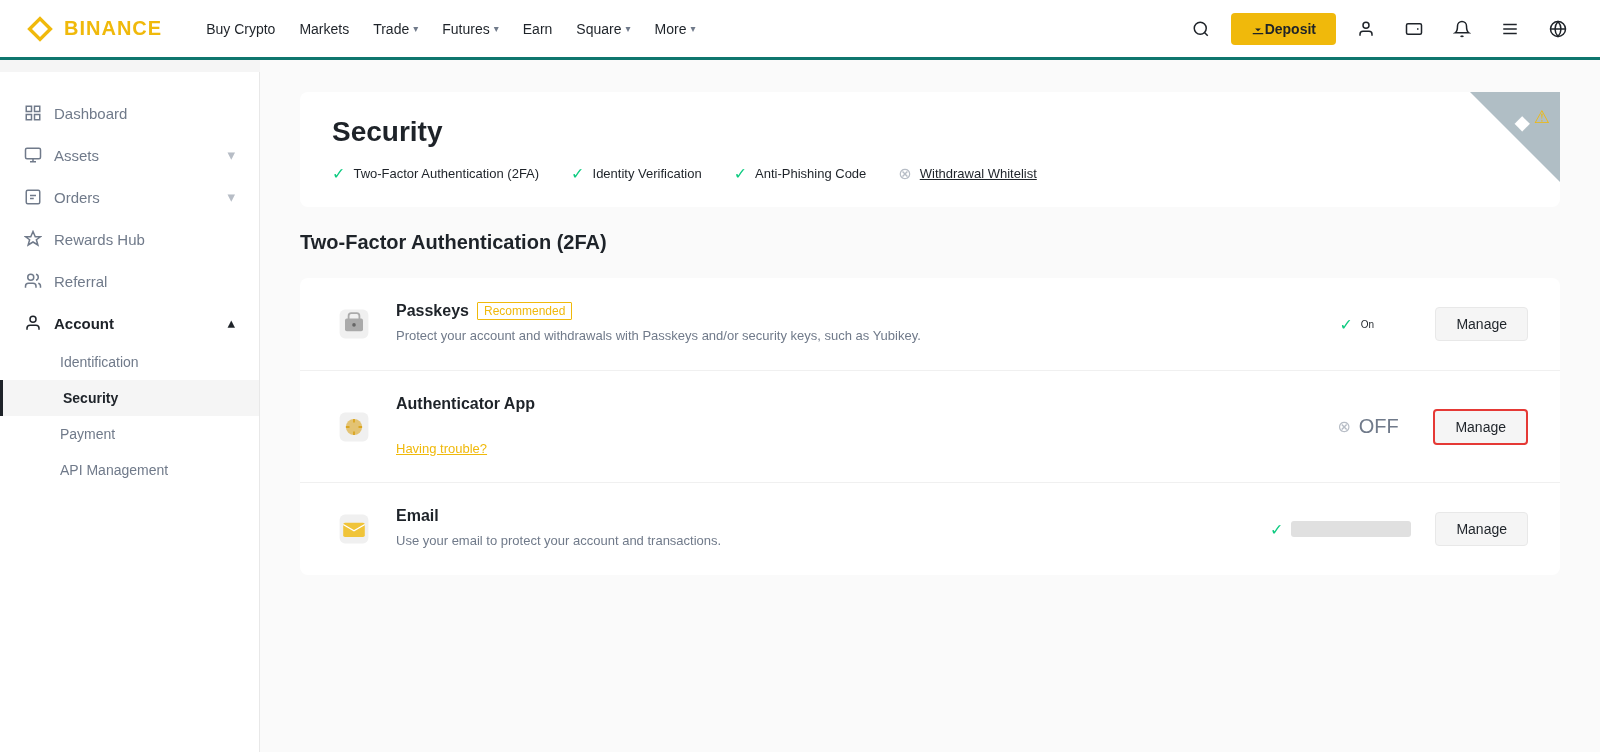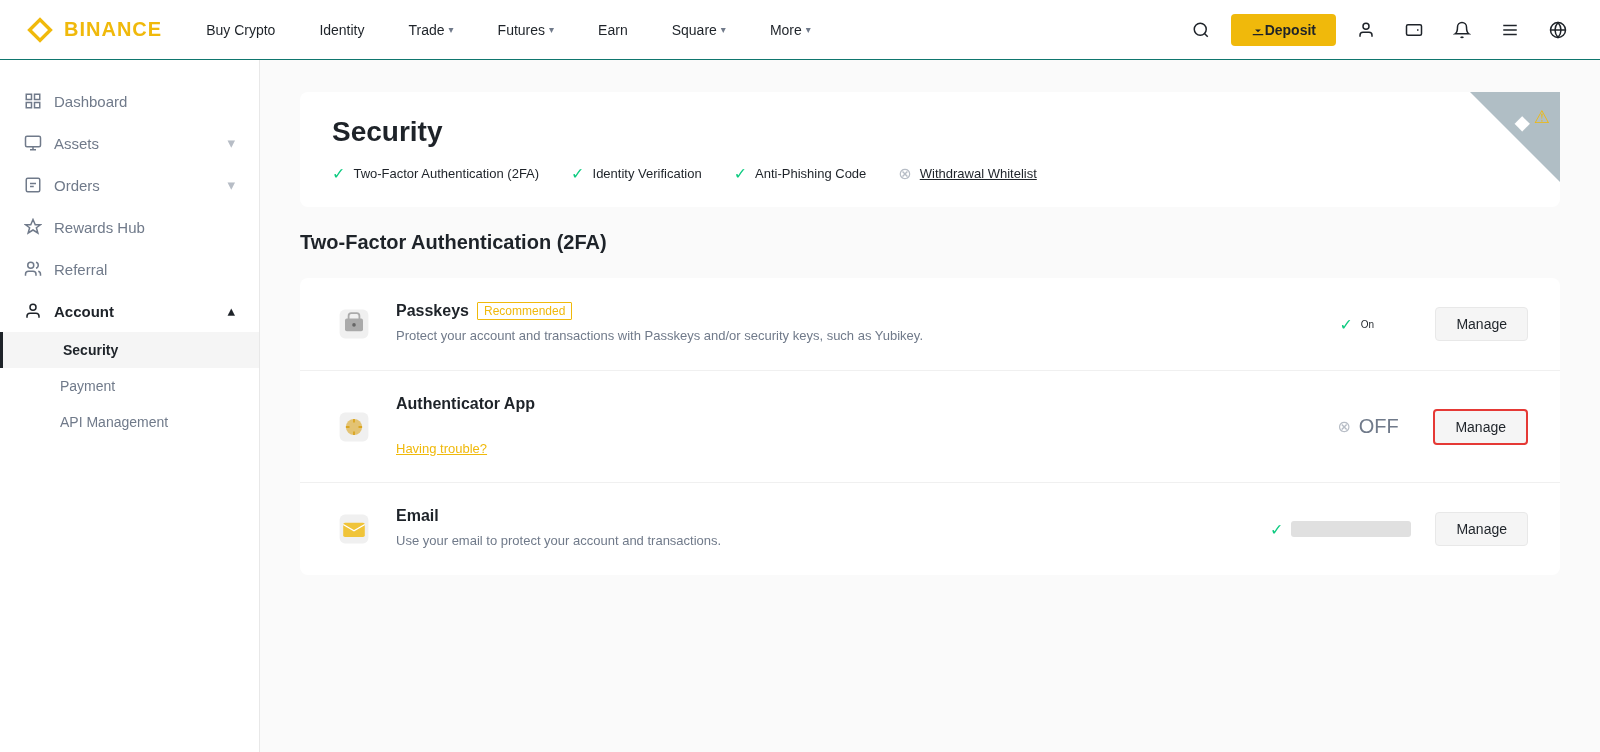--- a/index.html
+++ b/index.html
@@ -1,27 +1,27 @@
 <!DOCTYPE html>
 <html><head>
   <meta charset="utf-8">
   <style>
     * { box-sizing: border-box; margin: 0; padding: 0; }
     body { font-family: -apple-system, BlinkMacSystemFont, 'Segoe UI', sans-serif; background: #f5f5f5; color: #333; }
 
     
     .topnav {
       display: flex; align-items: center; background: #fff;
-      border-bottom: 1px solid #0f766e; padding: 0 24px; height: 60px;
+      border-bottom: 3px solid #0f766e; padding: 0 24px; height: 60px;
       position: fixed; top: 0; left: 0; right: 0; z-index: 100;
     }
     .logo { display: flex; align-items: center; gap: 8px; margin-right: 32px; text-decoration: none; }
     .logo-diamond { width: 32px; height: 32px; }
     .logo-text { color: #F0B90B; font-weight: 700; font-size: 20px; letter-spacing: 1px; }
-    .nav-links { display: flex; align-items: flex-start; gap: 20px; flex: 1; }
+    .nav-links { display: flex; align-items: flex-start; gap: 0; flex: 1; }
     .nav-item {
       padding: 8px 12px; font-size: 14px; font-weight: 500; color: #1e2329;
       cursor: pointer; border-radius: 4px; display: flex; align-items: center; gap: 4px;
       white-space: nowrap;
     }
     .nav-item .chevron { font-size: 10px; color: #707a8a; }
     .nav-actions { display: flex; align-items: center; gap: 12px; }
     .deposit-btn {
       background: #F0B90B; color: #1e2329; font-weight: 600; font-size: 14px;
       border: none; padding: 8px 20px; border-radius: 4px; cursor: pointer;
@@ -31,21 +31,21 @@
       width: 36px; height: 36px; display: flex; align-items: center; justify-content: center;
       cursor: pointer; border-radius: 50%; color: #1e2329; font-size: 18px;
     }
 
     
     .layout { display: flex; padding-top: 60px; min-height: 100vh; }
 
     
     .sidebar {
       width: 260px; background: #fff; border-right: 1px solid #e8e8e8;
-      padding: 20px 0; position: fixed; top: 60px; bottom: 0; overflow-y: auto;
+      padding: 20px 0; position: fixed; top: 72px; bottom: 0; overflow-y: auto;
     }
     .sidebar-item {
       display: flex; align-items: center; gap: 12px;
       padding: 12px 24px; font-size: 15px; color: #707a8a; cursor: pointer;
     }
     .sidebar-item.has-children { justify-content: space-between; }
     .sidebar-item .item-left { display: flex; align-items: center; gap: 12px; }
     .sidebar-item svg { flex-shrink: 0; }
     .sidebar-subitem {
       padding: 10px 24px 10px 60px; font-size: 14px; color: #707a8a; cursor: pointer;
@@ -122,21 +122,21 @@
       <polygon points="20,4 36,20 20,36 4,20" fill="#F0B90B"></polygon>
       <polygon points="20,10 30,20 20,30 10,20" fill="#fff"></polygon>
     </svg>
     <span class="logo-text">BINANCE</span>
   </a>
   <div class="nav-links">
     <div class="nav-item">
       <span>Buy Crypto</span>
     </div>
     <div class="nav-item">
-      <span>Identity</span>
+      <span>Markets</span>
     </div>
     <div class="nav-item">
       <span>Trade</span>
       <span class="chevron">▾</span>
     </div>
     <div class="nav-item">
       <span>Futures</span>
       <span class="chevron">▾</span>
     </div>
     <div class="nav-item">
@@ -253,20 +253,23 @@
     </div>
     <div class="sidebar-item has-children">
       <div class="item-left">
         <svg width="18" height="18" viewBox="0 0 24 24" fill="none" stroke="#1e2329" stroke-width="2">
           <path d="M20 21v-2a4 4 0 0 0-4-4H8a4 4 0 0 0-4 4v2"></path>
             <circle cx="12" cy="7" r="4"></circle>
         </svg>
         <span style="color:#1e2329;font-weight:600">Account</span>
       </div>
       <span style="color:#1e2329">▴</span>
+    </div>
+    <div class="sidebar-subitem">
+      <span>Identification</span>
     </div>
     <div class="sidebar-subitem active" style="background:#f5f5f5; border-left: 3px solid #1e2329;">
       <span>Security</span>
     </div>
     <div class="sidebar-subitem">
       <span>Payment</span>
     </div>
     <div class="sidebar-subitem">
       <span>API Management</span>
     </div>
@@ -313,21 +316,21 @@
               <rect x="10" y="14" width="20" height="14" rx="2" fill="#aaa"></rect>
               <rect x="14" y="8" width="12" height="10" rx="3" fill="none" stroke="#aaa" stroke-width="2"></rect>
               <circle cx="20" cy="21" r="2" fill="#666"></circle>
             </svg>
           </div>
           <div class="row-content">
             <div class="row-title">
               <span>Passkeys</span>
               <span class="recommended-badge">Recommended</span>
             </div>
-            <div class="row-desc">Protect your account and transactions with Passkeys and/or security keys, such as Yubikey.</div>
+            <div class="row-desc">Protect your account and withdrawals with Passkeys and/or security keys, such as Yubikey.</div>
           </div>
           <div class="row-status">
             <span class="status-check">✓</span>
             <span class="status-on">On</span>
           </div>
           <button class="manage-btn">Manage</button>
         </div>
 
         <div class="security-row">
           <div class="row-icon">

